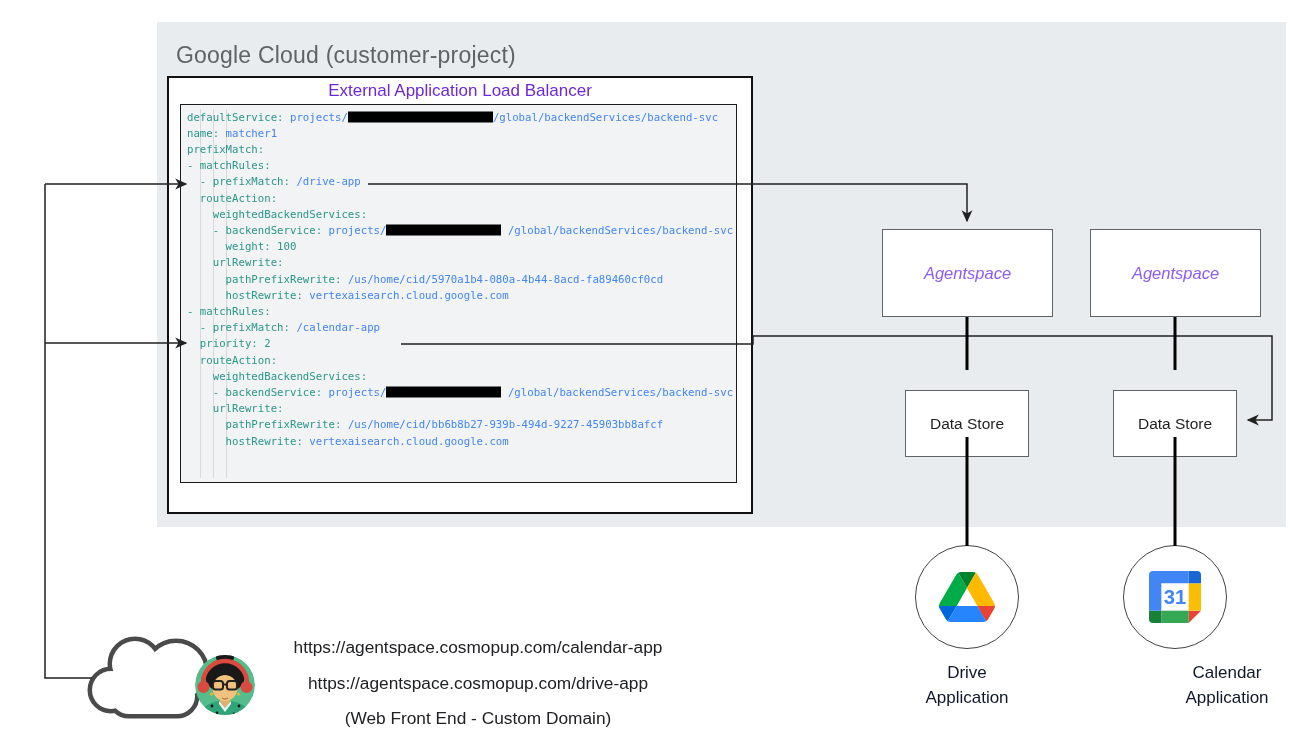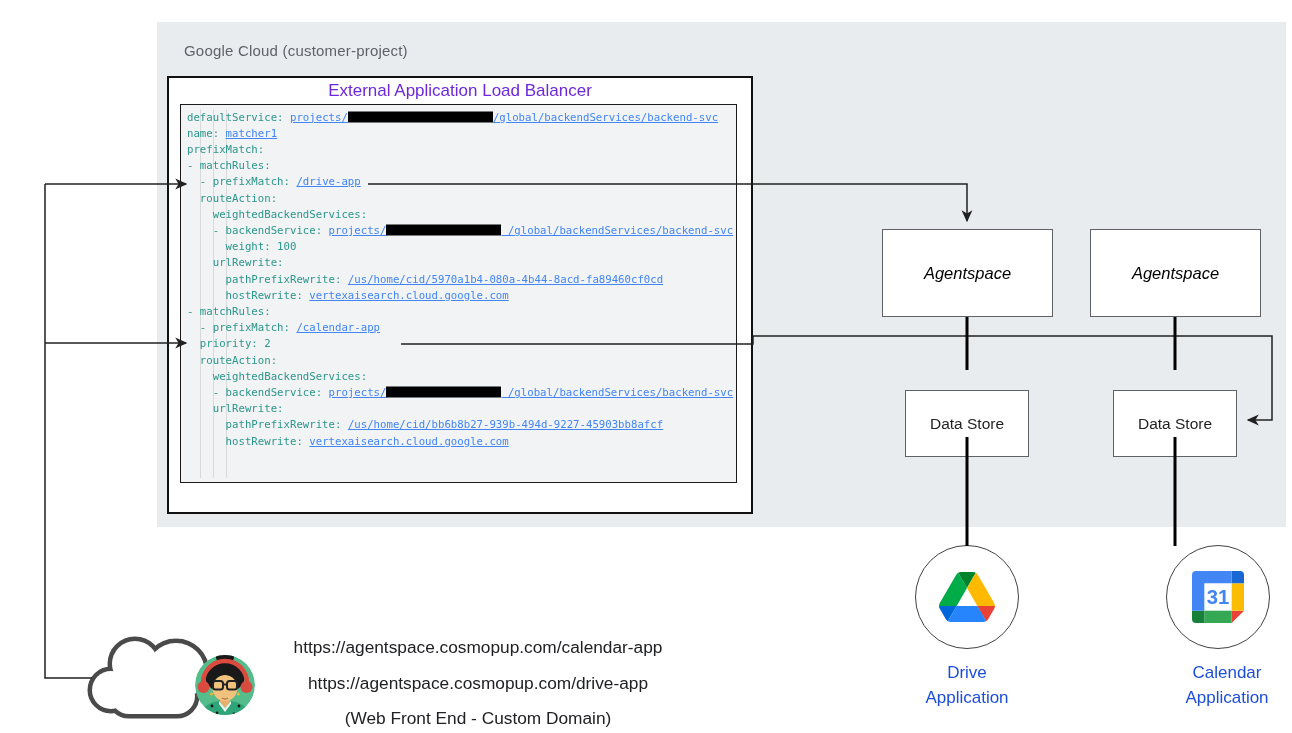--- a/index.html
+++ b/index.html
@@ -1,41 +1,41 @@
 <!DOCTYPE html>
 <html style="--code-key: #2b968a; --code-val: #4285f4;"><head>
 <meta charset="utf-8">
 <style>
   html,body{margin:0;padding:0;background:#fff;}
   #stage{position:relative;width:1292px;height:733px;background:#fff;overflow:hidden;
          font-family:"Liberation Sans",sans-serif;color:#202124;}
   
   .gcp-panel{position:absolute;left:157px;top:22px;width:1129px;height:505px;background:#e8ecef;}
-  .gcp-label{position:absolute;left:184px;top:42px;font-size:15px;color:#5f6368;letter-spacing:.2px;}
+  .gcp-label{position:absolute;left:176px;top:42px;font-size:23px;color:#5f6368;letter-spacing:.2px;}
   
   .lb-box{position:absolute;left:167px;top:76px;width:586px;height:438px;background:#fff;border:2.5px solid #111;box-sizing:border-box;}
   .lb-title{position:absolute;left:167px;top:81px;width:586px;text-align:center;font-size:17px;color:#6d28d9;}
   
   .code-box{position:absolute;left:180px;top:104px;width:557px;height:379px;background:#f1f3f4;
             border:1.5px solid #1a1a1a;box-sizing:border-box;overflow:hidden;}
   .code-inner{position:absolute;left:6px;top:4.5px;right:2px;}
   .code-line{font-family:"DejaVu Sans Mono",monospace;font-size:10.7px;line-height:16.2px;white-space:pre;}
   .ck{color:var(--code-key,#2b968a);}
-  .cv{color:var(--code-val,#4285f4);text-decoration:underline;}
+  .cv{color:var(--code-val,#4285f4);}
   .redact{display:inline-block;height:11px;background:#000;transform:translateY(1.5px);}
   .guide{position:absolute;top:4px;bottom:4px;width:1px;background:rgba(60,64,67,.14);}
   
   .as-box{position:absolute;width:171px;height:88px;background:#fff;border:1.5px solid #5f6368;box-sizing:border-box;
-          display:flex;align-items:center;justify-content:center;font-size:16.5px;font-style:italic;color:#000000;}
+          display:flex;align-items:center;justify-content:center;font-size:16.5px;font-style:italic;color:#8b5cf6;}
   .ds-box{position:absolute;width:124px;height:67px;background:#fff;border:1.5px solid #5f6368;box-sizing:border-box;
           display:flex;align-items:center;justify-content:center;font-size:15.5px;color:#1f1f1f;margin-top:20px;}
   
   .app-circle{position:absolute;width:104px;height:104px;border-radius:50%;background:#fff;border:1.6px solid #424242;
               box-sizing:border-box;display:flex;align-items:center;justify-content:center;}
-  .app-label{position:absolute;width:150px;text-align:center;font-size:17px;line-height:25px;color:#1d4ed8;white-space:pre-line;}
+  .app-label{position:absolute;width:150px;text-align:center;font-size:17px;line-height:25px;color:#0f172a;white-space:pre-line;}
   
   .fe-text{position:absolute;left:258px;top:630px;width:440px;text-align:center;font-size:17.3px;line-height:35.5px;color:#202124;}
   
   .overlay{position:absolute;left:0;top:0;width:1292px;height:733px;pointer-events:none;z-index:9;}
   .art{position:absolute;z-index:5;}
 </style>
 </head>
 <body>
 
 <div id="stage">
@@ -87,21 +87,21 @@
       <path fill="#00ac47" d="M43.65 25L29.9 1.2c-1.35.8-2.5 1.9-3.3 3.3l-25.4 44a9.06 9.06 0 0 0-1.2 4.5h27.5z"></path>
       <path fill="#ea4335" d="M73.55 76.8c1.35-.8 2.5-1.9 3.3-3.3l1.6-2.75 7.65-13.25c.8-1.4 1.2-2.95 1.2-4.5h-27.5l5.85 11.5z"></path>
       <path fill="#00832d" d="M43.65 25L57.4 1.2c-1.35-.8-2.9-1.2-4.5-1.2h-18.5c-1.6 0-3.15.45-4.5 1.2z"></path>
       <path fill="#2684fc" d="M59.8 53h-32.3l-13.75 23.8c1.35.8 2.9 1.2 4.5 1.2h50.8c1.6 0 3.15-.45 4.5-1.2z"></path>
       <path fill="#ffba00" d="M73.4 26.5l-12.7-22c-.8-1.4-1.95-2.5-3.3-3.3l-13.75 23.8 16.15 28h27.45c0-1.55-.4-3.1-1.2-4.5z"></path>
     </svg>
   </div>
   <div class="app-label" style="left:892px;top:660px">Drive
 Application</div>
 
-  <div class="app-circle" style="left:1166px;top:545px">
+  <div class="app-circle" style="left:1123px;top:545px">
     <svg width="52" height="52" viewBox="0 0 200 200">
       <path fill="#ffffff" d="M152.63 47.37H47.37v105.26h105.26z"></path>
       <path fill="#ea4335" d="M152.63 200L200 152.63h-47.37z"></path>
       <path fill="#fbbc04" d="M200 47.37h-47.37v105.26H200z"></path>
       <path fill="#34a853" d="M152.63 152.63H47.37V200h105.26z"></path>
       <path fill="#188038" d="M0 152.63v31.58A15.8 15.8 0 0 0 15.79 200h31.58v-47.37z"></path>
       <path fill="#1967d2" d="M200 47.37V15.79A15.8 15.8 0 0 0 184.21 0h-31.58v47.37z"></path>
       <path fill="#4285f4" d="M152.63 0H15.79A15.8 15.8 0 0 0 0 15.79v136.84h47.37V47.37h105.26z"></path>
       <text x="100" y="127" text-anchor="middle" font-family="Liberation Sans, sans-serif" font-size="78" font-weight="bold" fill="#4285f4">31</text>
     </svg>

